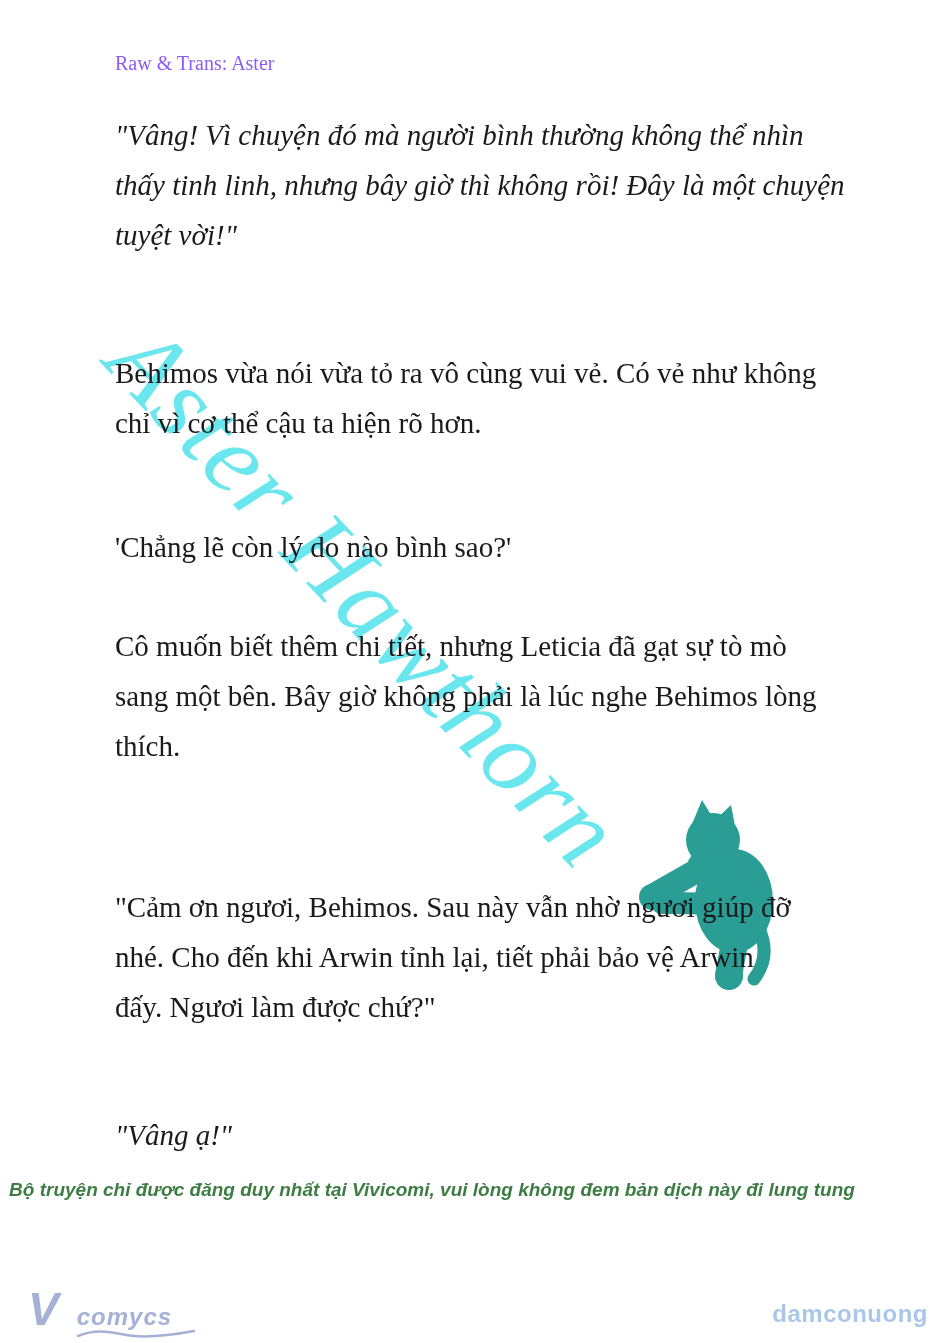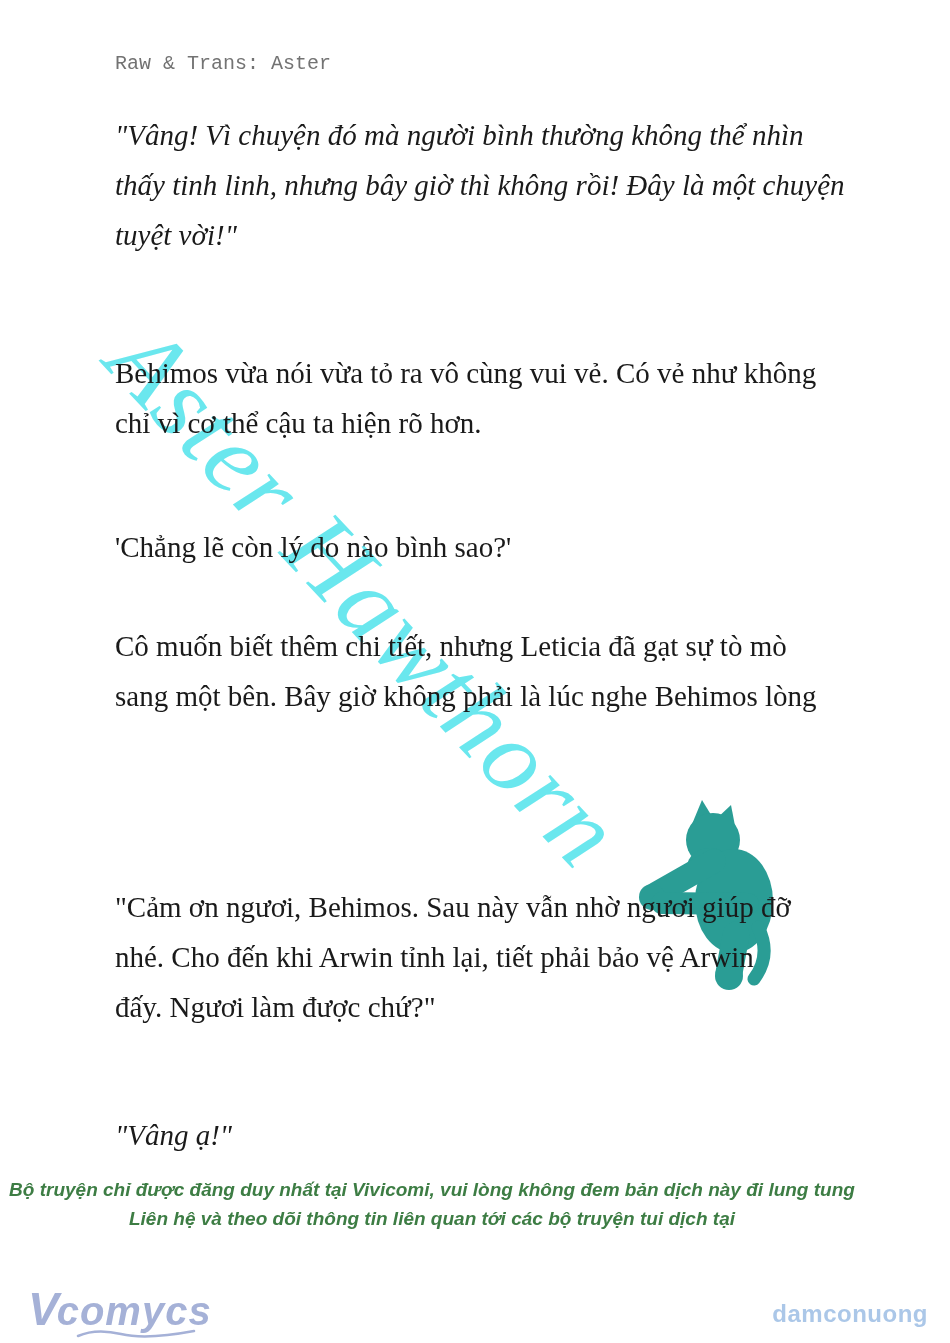--- a/index.html
+++ b/index.html
@@ -12,23 +12,23 @@
     overflow: hidden;
     font-family: "Liberation Serif", serif;
     color: #1a1a1a;
   }
 
   
   .credit {
     position: absolute;
     left: 115px;
     top: 52px;
-    font-family: Liberation Mono, monospace;
+    font-family: Liberation Serif, serif;
     font-size: 20px;
-    color: #737373;
+    color: #8b5cf6;
     z-index: 3;
   }
 
   
   .watermark {
     position: absolute;
     left: 172px;
     top: 300px;
     transform: rotate(47deg);
     transform-origin: 0 0;
@@ -95,22 +95,23 @@
     font-weight: bold;
     color: #a5b1d7;
     z-index: 2;
     line-height: 1;
   }
   .vcomycs .logo-v {
     font-size: 46px;
     letter-spacing: -2px;
   }
   .vcomycs .logo-rest {
-    font-size: 40px;
+    font-size: 24px;
     letter-spacing: 1px;
+    margin-left: 20px;
   }
   .vcomycs .flourish {
     position: absolute;
     left: 48px;
     top: 40px;
   }
 
   
   .damconuong {
     position: absolute;
@@ -173,35 +174,35 @@
     <div>chỉ vì cơ thể cậu ta hiện rõ hơn.</div>
   </div>
 
   <div class="para p3">
     <div>'Chẳng lẽ còn lý do nào bình sao?'</div>
   </div>
 
   <div class="para p4">
     <div>Cô muốn biết thêm chi tiết, nhưng Leticia đã gạt sự tò mò</div>
     <div>sang một bên. Bây giờ không phải là lúc nghe Behimos lòng</div>
+    <div>thích.</div>
   </div>
 
   <div class="para p5">
     <div>"Cảm ơn ngươi, Behimos. Sau này vẫn nhờ ngươi giúp đỡ</div>
     <div>nhé. Cho đến khi Arwin tỉnh lại, tiết phải bảo vệ Arwin</div>
     <div>đấy. Ngươi làm được chứ?"</div>
   </div>
 
   <div class="para italic p6">
     <div>"Vâng ạ!"</div>
   </div>
 
   <div class="footer">
     <div>Bộ truyện chỉ được đăng duy nhất tại Vivicomi, vui lòng không đem bản dịch này đi lung tung</div>
-    <div>Liên hệ và theo dõi thông tin liên quan tới các bộ truyện tui dịch tại</div>
   </div>
 
   <div class="vcomycs">
     <span class="logo-v">V</span><span class="logo-rest">comycs</span>
     <svg class="flourish" width="120" height="14" viewBox="0 0 120 14" xmlns="http://www.w3.org/2000/svg">
       <path d="M2,10 Q20,2 45,8 T118,5" stroke="#a5b1d7" stroke-width="2.5" fill="none" stroke-linecap="round"></path>
     </svg>
   </div>
 
   <div class="damconuong">damconuong</div>

